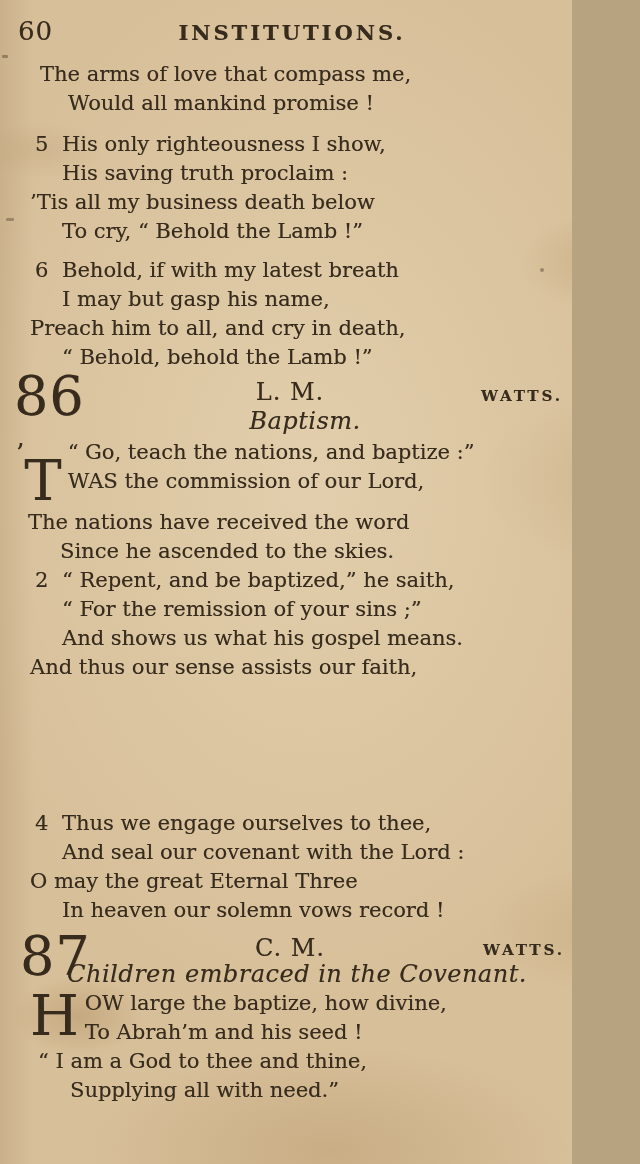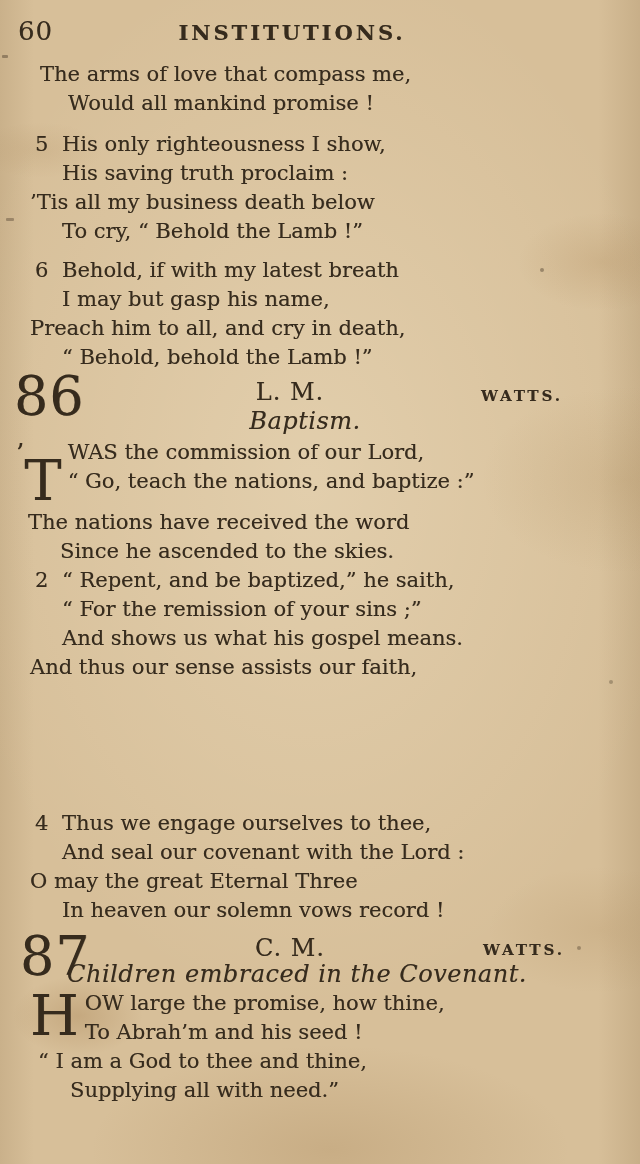--- a/index.html
+++ b/index.html
@@ -1,18 +1,18 @@
 <!DOCTYPE html>
 <html><head>
 <meta charset="utf-8">
 <style>
   html,body{margin:0;padding:0;background:#b7a37f;}
   .page{
     position:relative;
-    width:640px;height:1164px;
+    width:572px;height:1164px;
     overflow:hidden;
     font-family:"DejaVu Serif","Liberation Serif",serif;
     color:#362b1d;
     background-color:#d7bf99;
     background-image:
       radial-gradient(ellipse 90px 55px at 78px 1016px, rgba(150,110,60,.28), rgba(150,110,60,0) 72%),
       radial-gradient(ellipse 120px 70px at 602px 262px, rgba(160,120,70,.20), rgba(160,120,70,0) 70%),
       radial-gradient(ellipse 200px 130px at 625px 480px, rgba(160,125,75,.18), rgba(160,125,75,0) 72%),
       radial-gradient(ellipse 160px 90px at 600px 930px, rgba(158,120,70,.16), rgba(158,120,70,0) 70%),
       radial-gradient(ellipse 320px 140px at 330px 1150px, rgba(148,110,62,.22), rgba(148,110,62,0) 75%),
@@ -70,22 +70,22 @@
     <div class="line pad32">“ Behold, behold the Lamb !”</div>
   </div>
 
   <div class="abs ink hymn-number" style="left:14px;top:370px;">86</div>
   <div class="abs ink hymn-meter" style="left:-30px;top:378px;">L. M.</div>
   <div class="abs ink hymn-author" style="left:481px;top:387px;">WATTS.</div>
   <div class="abs ink hymn-title" style="left:-15px;top:407px;">Baptism.</div>
 
   <div class="abs ink" style="left:16px;top:438px;width:600px;">
     <span class="dropwrap"><span class="dropmark">’</span><span class="dropcap">T</span></span>
+    <div class="line pad20">“ Go, teach the nations, and baptize :”</div>
     <div class="line">WAS the commission of our Lord,</div>
-    <div class="line pad20">“ Go, teach the nations, and baptize :”</div>
     <div class="line pad12" style="clear:left;">The nations have received the word</div>
     <div class="line pad44">Since he ascended to the skies.</div>
   </div>
 
   <div class="abs ink" style="left:30px;top:566px;">
     <div class="line"><span class="vnum">2</span><span>“ Repent, and be baptized,” he saith,</span></div>
     <div class="line pad32">“ For the remission of your sins ;”</div>
     <div class="line pad32">And shows us what his gospel means.</div>
     <div class="line">And thus our sense assists our faith,</div>
   </div>
@@ -98,21 +98,21 @@
     <div class="line pad32">In heaven our solemn vows record !</div>
   </div>
 
   <div class="abs ink hymn-number" style="left:20px;top:930px;">87</div>
   <div class="abs ink hymn-meter" style="left:-30px;top:934px;">C. M.</div>
   <div class="abs ink hymn-author" style="left:483px;top:941px;">WATTS.</div>
   <div class="abs ink hymn-title" style="left:-23px;top:960px;">Children embraced in the Covenant.</div>
 
   <div class="abs ink" style="left:30px;top:989px;width:590px;">
     <span class="dropwrap"><span class="dropcap">H</span></span>
-    <div class="line">OW large the promise, how thine,</div>
+    <div class="line">OW large the baptize, how divine,</div>
     <div class="line pad22">To Abrah’m and his seed !</div>
     <div class="line pad8" style="clear:left;">“ I am a God to thee and thine,</div>
     <div class="line pad40">Supplying all with need.”</div>
   </div>
 
   <div class="speck" style="left:2px;top:55px;width:6px;height:3px;opacity:.5;"></div>
   <div class="speck" style="left:6px;top:218px;width:8px;height:3px;opacity:.45;"></div>
   <div class="speck" style="left:540px;top:268px;width:4px;height:4px;opacity:.5;border-radius:50%;"></div>
   <div class="speck" style="left:609px;top:680px;width:4px;height:4px;opacity:.4;border-radius:50%;"></div>
   <div class="speck" style="left:577px;top:946px;width:4px;height:4px;opacity:.45;border-radius:50%;"></div>

